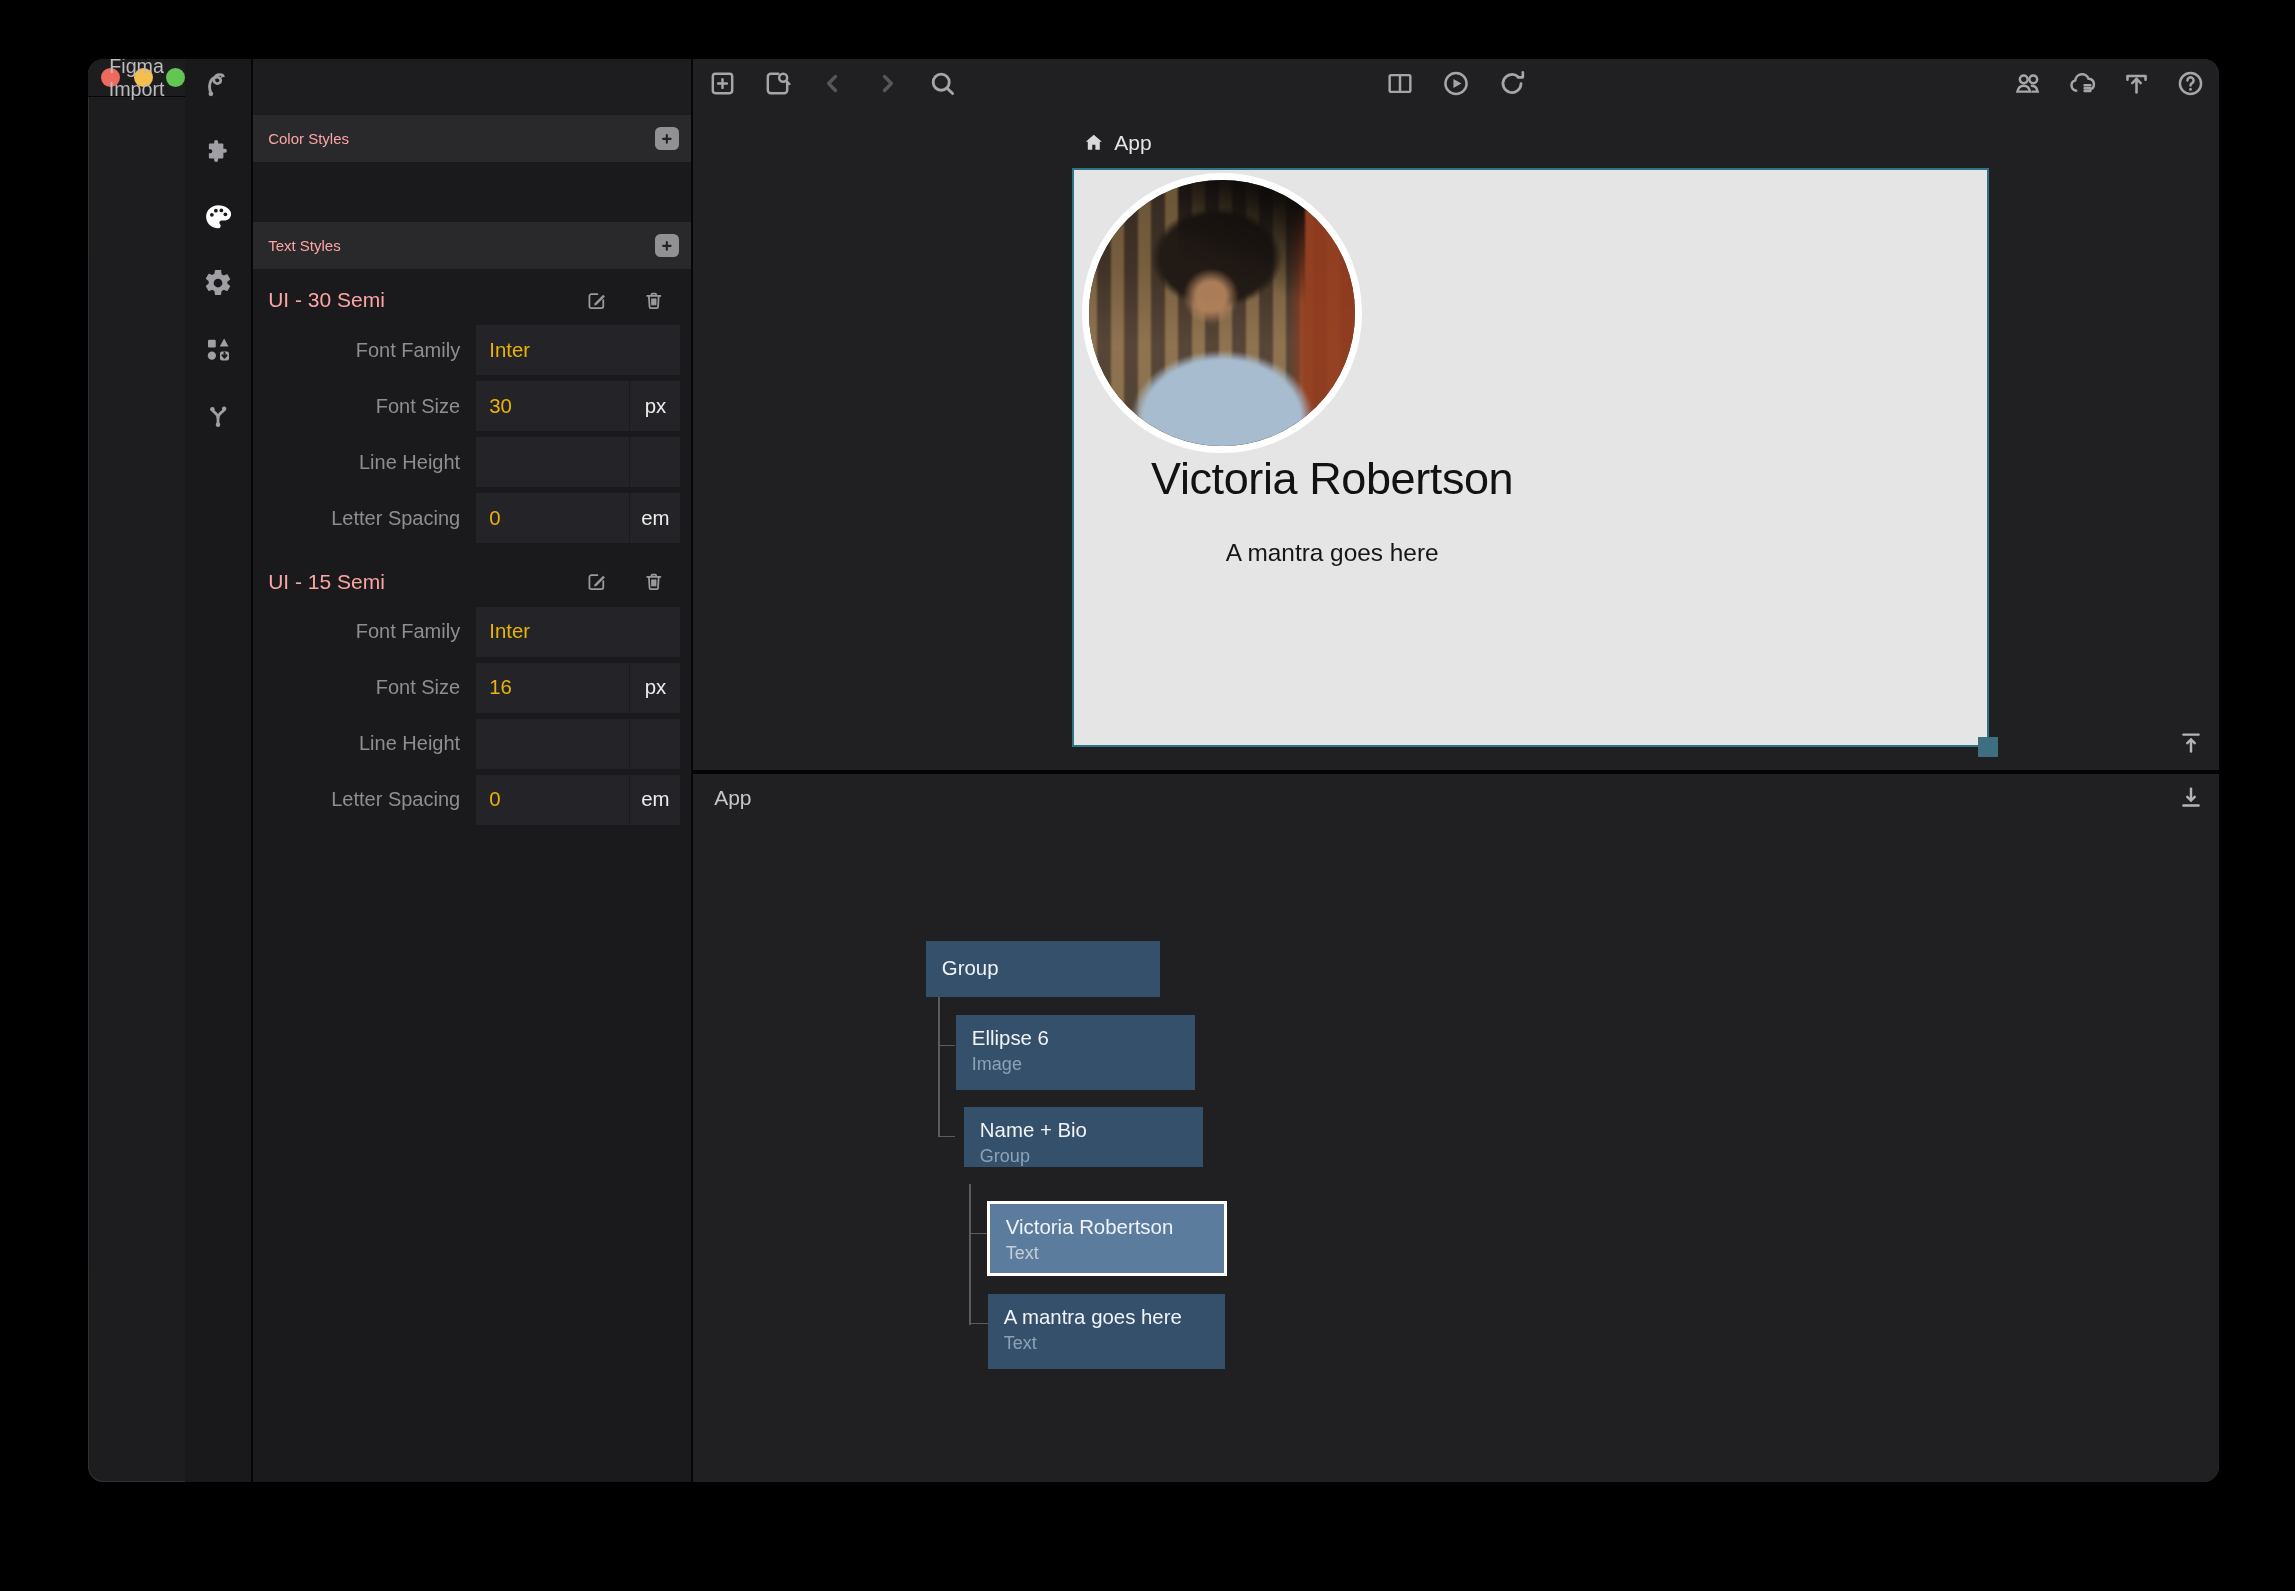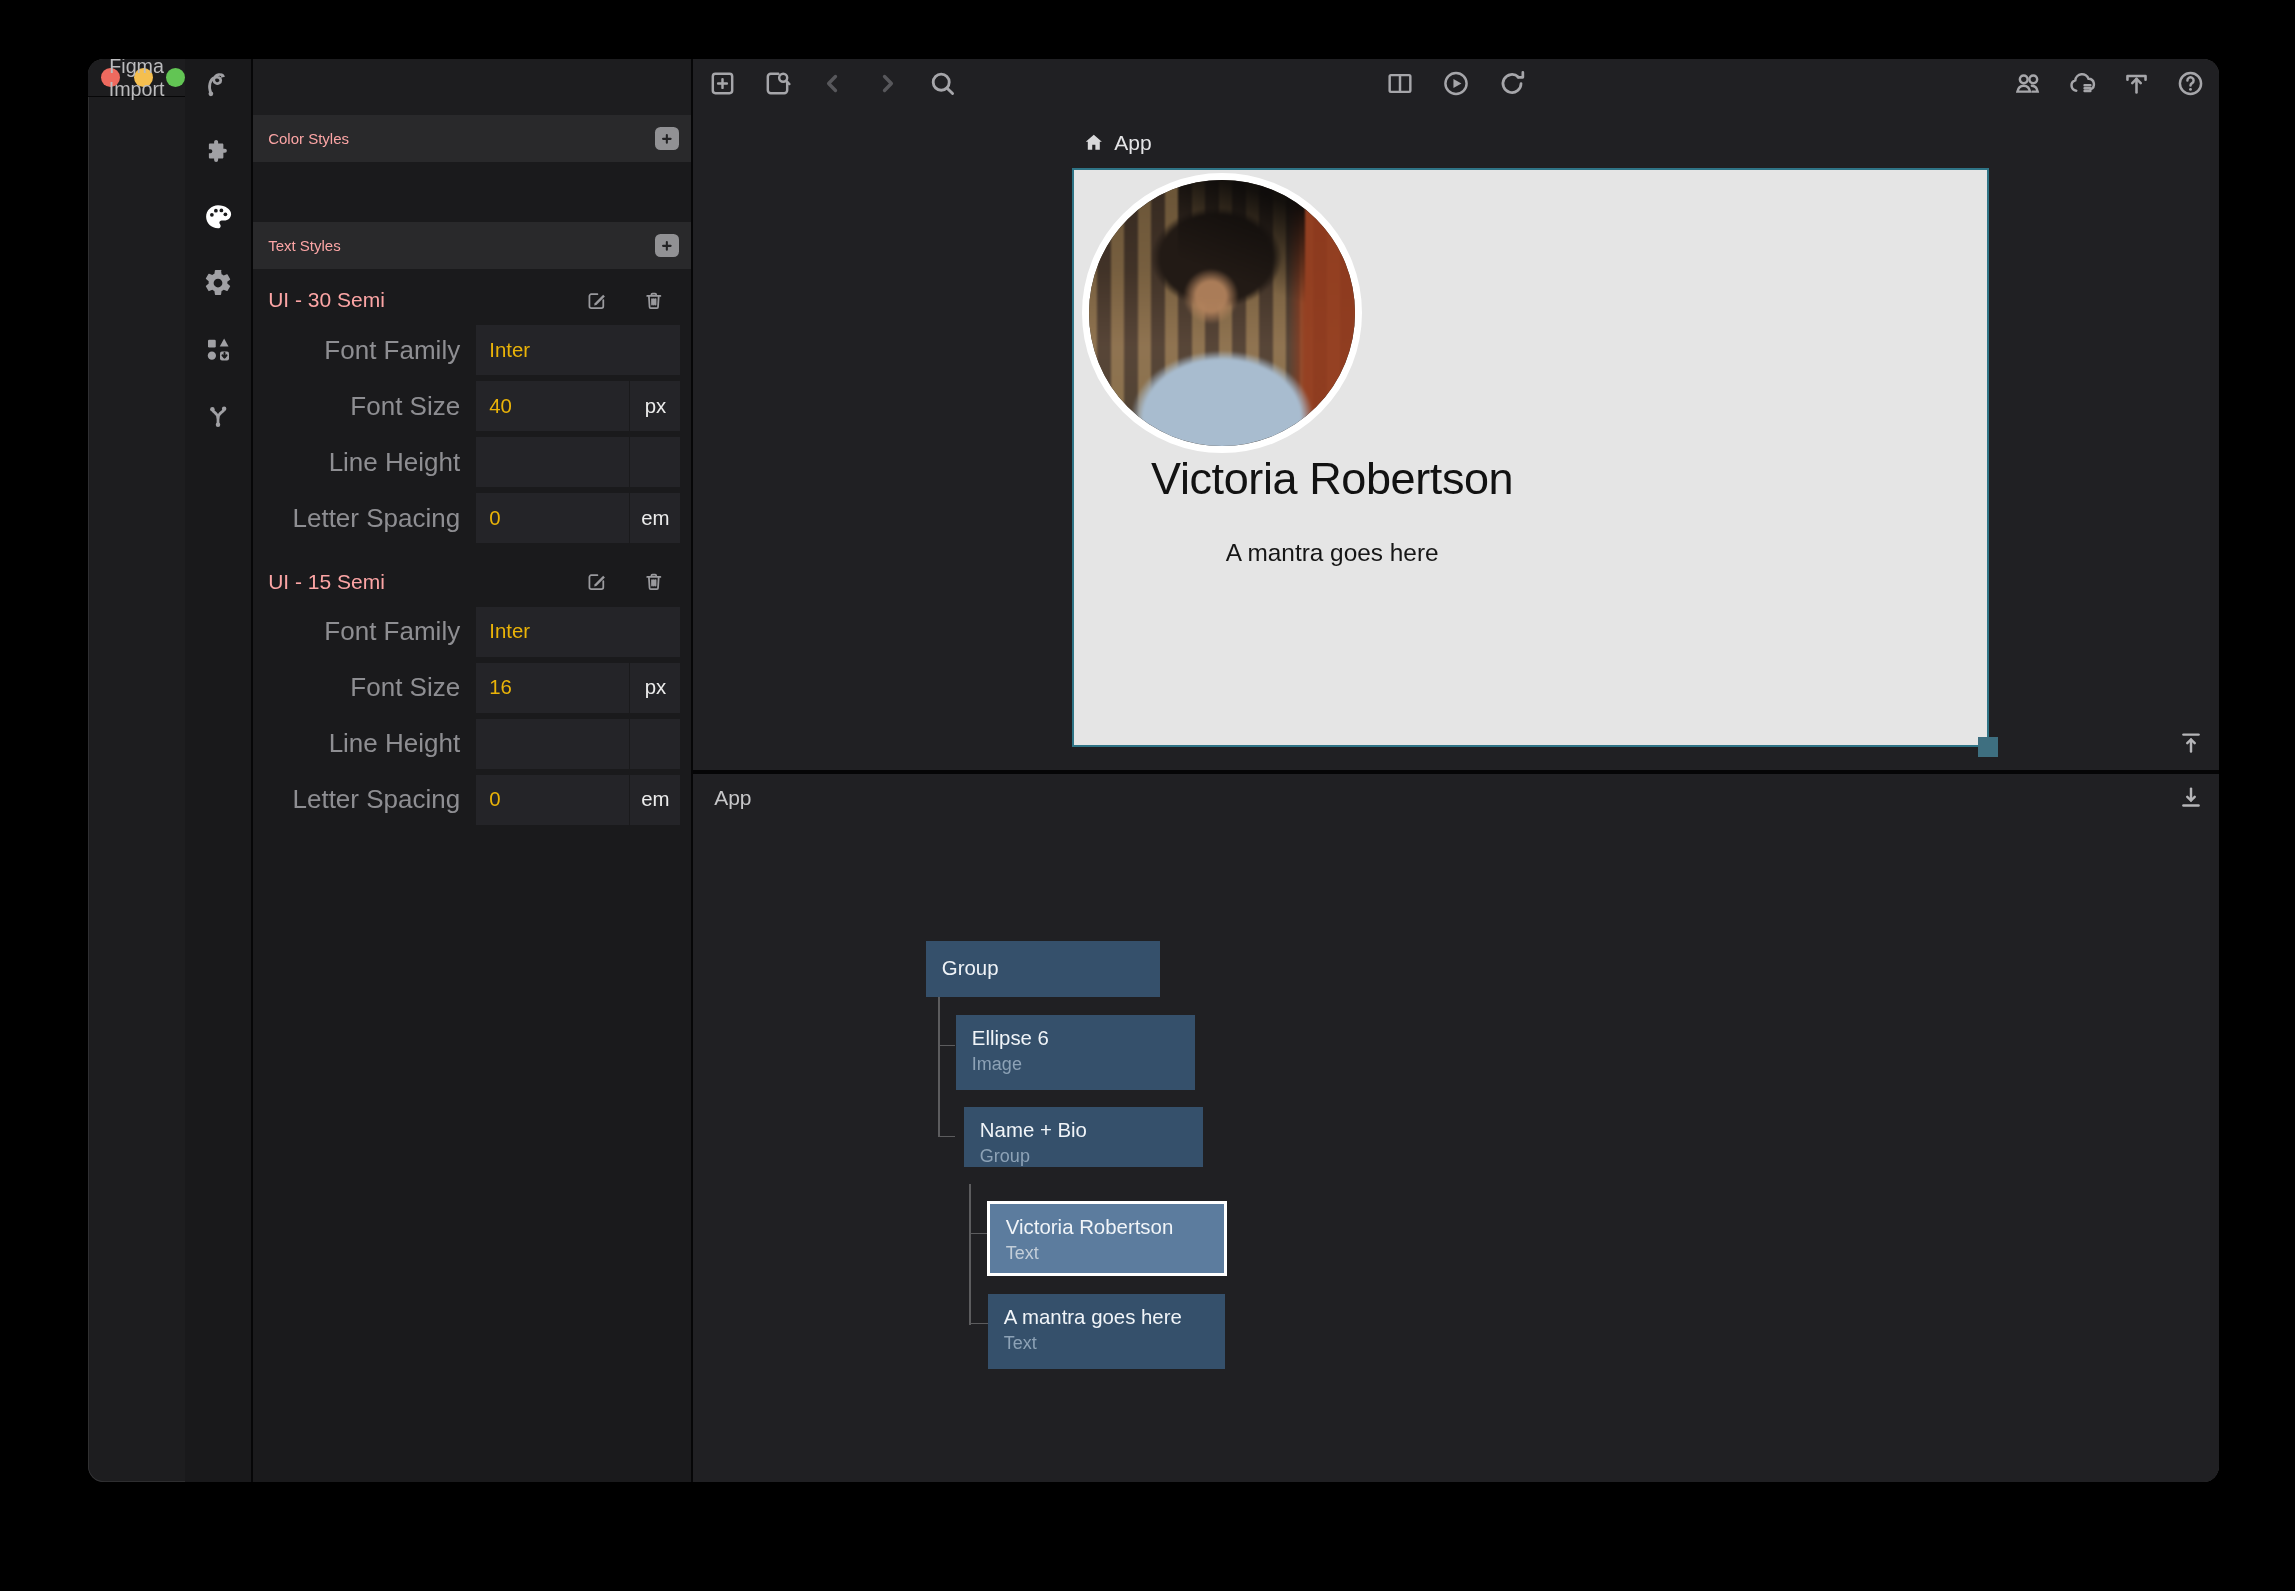--- a/index.html
+++ b/index.html
@@ -31,21 +31,21 @@
   .plus-btn svg{width:15.7px;height:15.7px;}
   .sec-body{background:#1a1a1c;}
   .color-body{height:60px;flex:0 0 60px;}
   .text-body{flex:1;padding-top:9.4px;}
   .style-title-row{height:44px;display:flex;align-items:center;padding:0 23.6px 0 15px;}
   .style-name{flex:1;color:#fca5a5;font-size:21px;}
   .row-icon{width:27px;height:27px;display:flex;align-items:center;justify-content:center;cursor:pointer;}
   .row-icon svg{width:23.6px;height:23.6px;}
   .row-icon.edit{margin-right:30px;}
   .field-row{height:56px;display:flex;align-items:center;}
-  .field-label{width:207px;text-align:right;color:#8e8e92;font-size:26px;}
+  .field-label{width:207px;text-align:right;color:#8e8e92;font-size:20px;}
   .box{height:50px;background:#242428;display:flex;align-items:center;box-sizing:border-box;}
   .field-input{margin-left:15.7px;width:153px;padding-left:13.4px;color:#eab308;font-size:20.4px;}
   .field-input.wide{width:204px;}
   .field-unit{margin-left:1.6px;width:50px;justify-content:center;color:#ececec;font-size:20.4px;}
   .gap-after-style{height:13.4px;}
   
   .right{flex:1;display:flex;flex-direction:column;background:#202023;min-width:0;position:relative;}
   .toolbar{height:48px;flex:0 0 48px;position:relative;display:flex;align-items:center;}
   .tb-group{display:flex;align-items:center;}
   .tb-left{margin-left:12.6px;gap:22px;}
@@ -198,21 +198,21 @@
              <path d="M10.2 10.2v5.6M12 10.2v5.6M13.8 10.2v5.6"></path>
            </svg>
          </div>
        </div>
        <div class="field-row">
          <div class="field-label">Font Family</div>
          <div class="box field-input wide">Inter</div>
        </div>
        <div class="field-row">
          <div class="field-label">Font Size</div>
-         <div class="box field-input">40</div>
+         <div class="box field-input">30</div>
          <div class="box field-unit">px</div>
        </div>
        <div class="field-row">
          <div class="field-label">Line Height</div>
          <div class="box field-input"></div>
          <div class="box field-unit"></div>
        </div>
        <div class="field-row">
          <div class="field-label">Letter Spacing</div>
          <div class="box field-input">0</div>

